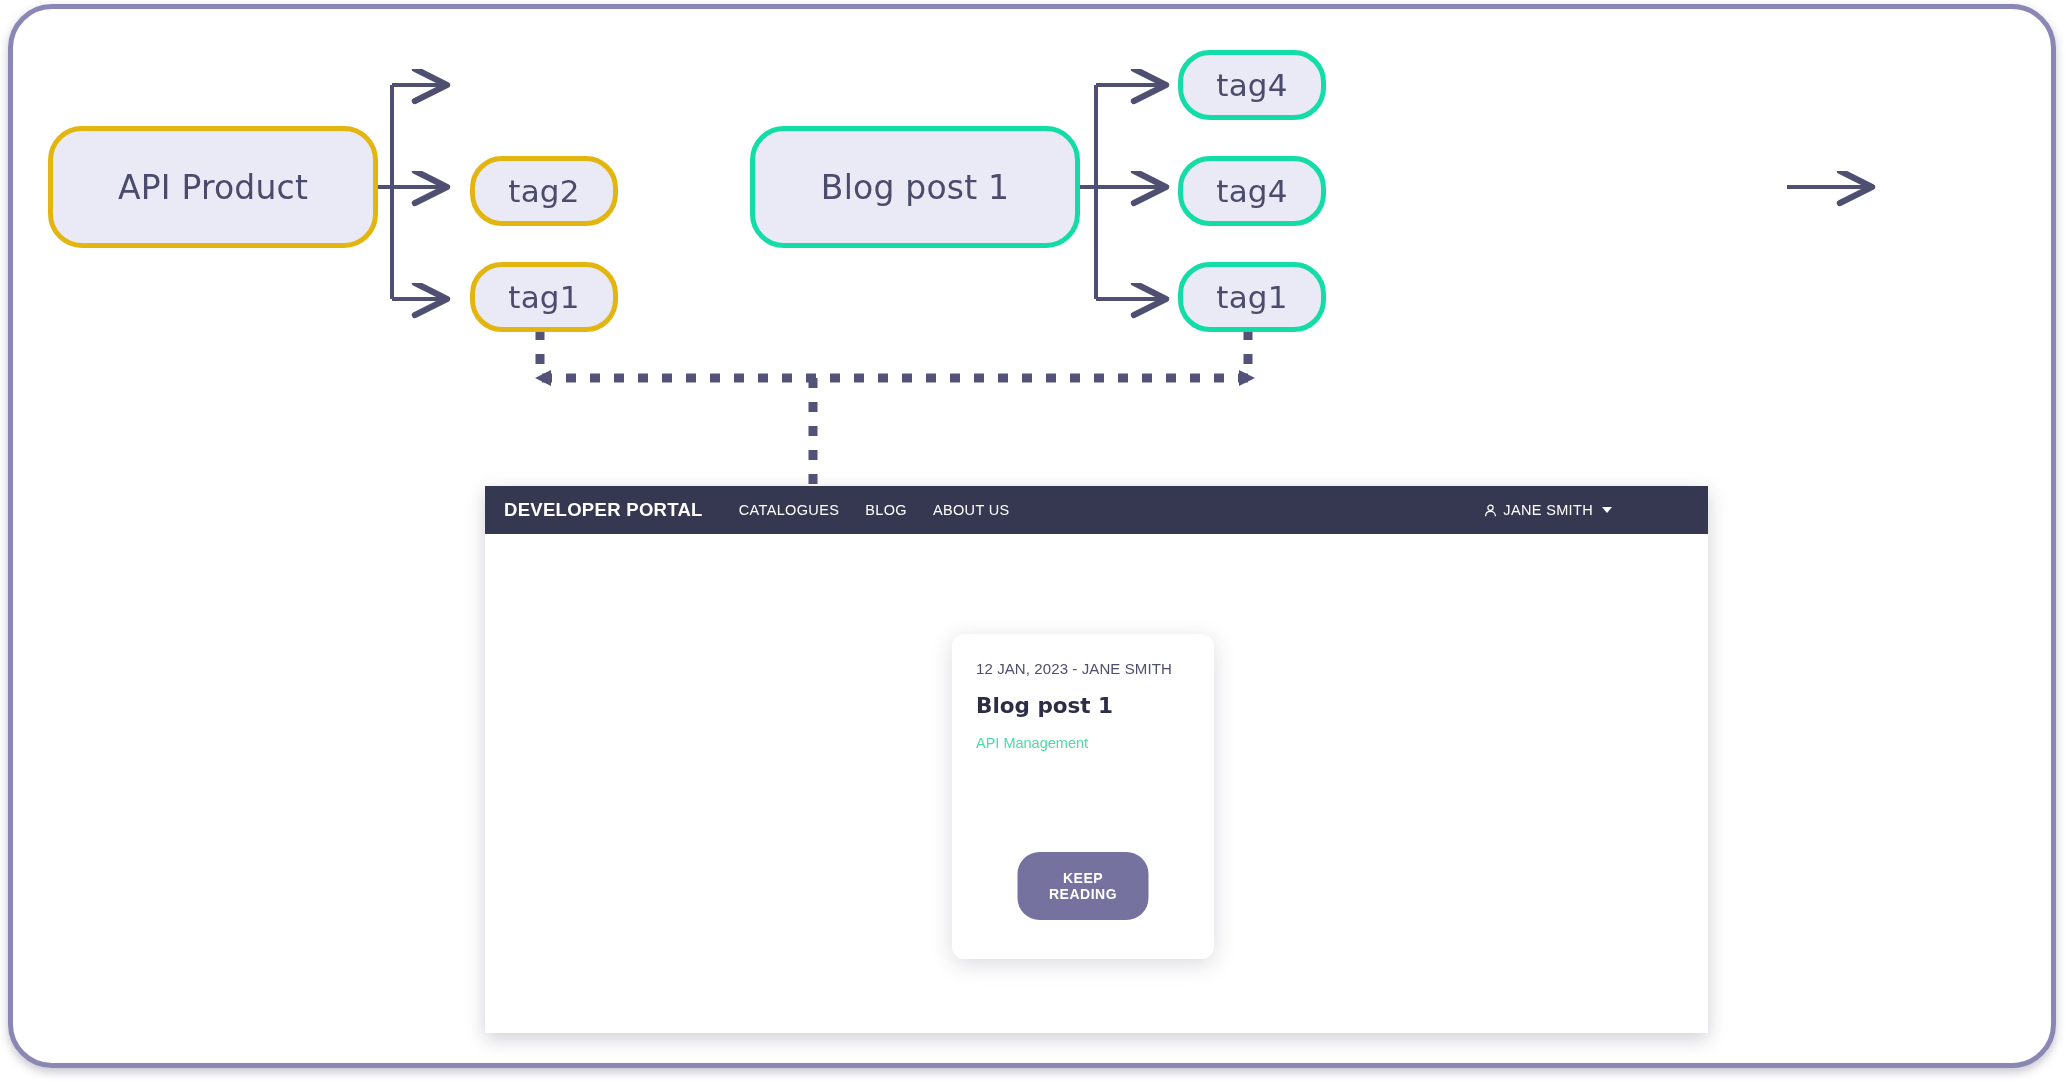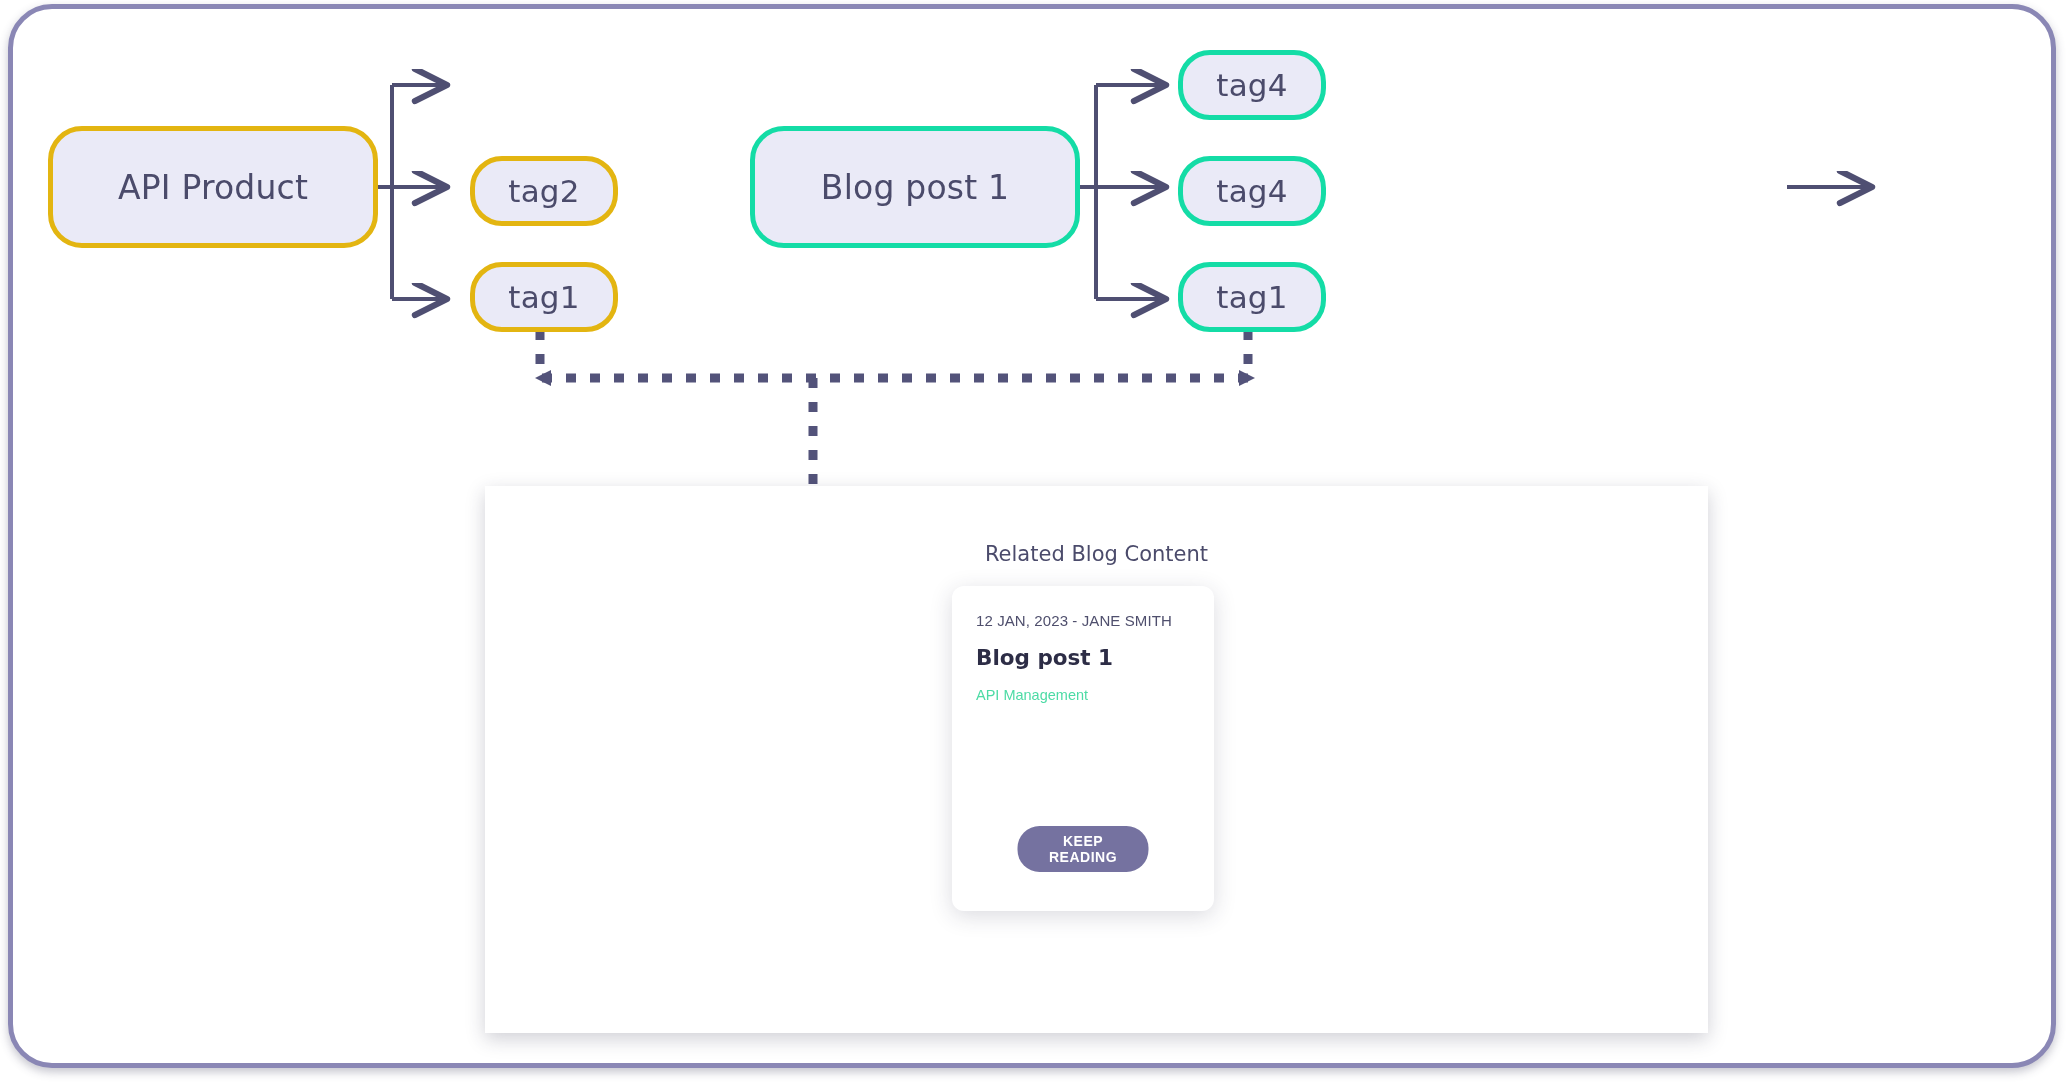--- a/index.html
+++ b/index.html
@@ -168,21 +168,21 @@
   }
   #keep-reading-button {
     position: absolute;
     left: 50%;
     transform: translateX(-50%);
     bottom: 39px;
     background: #7572a0;
     color: #ffffff;
     border: none;
     border-radius: 22px;
-    padding: 7px 24px;
+    padding: 18px 24px;
     font-size: 14px;
     font-weight: bold;
     letter-spacing: 0.5px;
     font-family: "Liberation Sans", sans-serif;
     cursor: pointer;
   }
 </style>
 </head>
 <body>
 
@@ -257,23 +257,37 @@
   <div class="node tag teal" style="left:1178px; top:156px; width:148px; height:70px;">
     <span>tag4</span>
   </div>
   <div class="node tag teal" style="left:1178px; top:262px; width:148px; height:70px;">
     <span>tag1</span>
   </div>
 
 
   <div id="portal">
 
+    <div id="portal-header">
+      <div id="portal-brand">DEVELOPER PORTAL</div>
+      <div class="portal-nav-item">CATALOGUES</div>
+      <div class="portal-nav-item">BLOG</div>
+      <div class="portal-nav-item">ABOUT US</div>
+
+      <div id="portal-user">
+        <svg id="user-icon" width="15" height="15" viewBox="0 0 16 16" fill="none" stroke="#ffffff" stroke-width="1.3">
+          <circle cx="8" cy="5" r="2.8"></circle>
+          <path d="M2.8,14 C2.8,10.6 5.1,9 8,9 C10.9,9 13.2,10.6 13.2,14"></path>
+        </svg>
+        <span>JANE SMITH</span>
+        <span id="caret-icon"></span>
+      </div>
+    </div>
 
     <div id="portal-body">
-      <div id="related-heading">Related Blog Content</div>
 
       <div id="blog-card">
         <div id="card-meta">12 JAN, 2023 - JANE SMITH</div>
         <div id="card-title">Blog post 1</div>
         <div id="card-tag">API Management</div>
         <button id="keep-reading-button">KEEP READING</button>
       </div>
     </div>
 
   </div>

